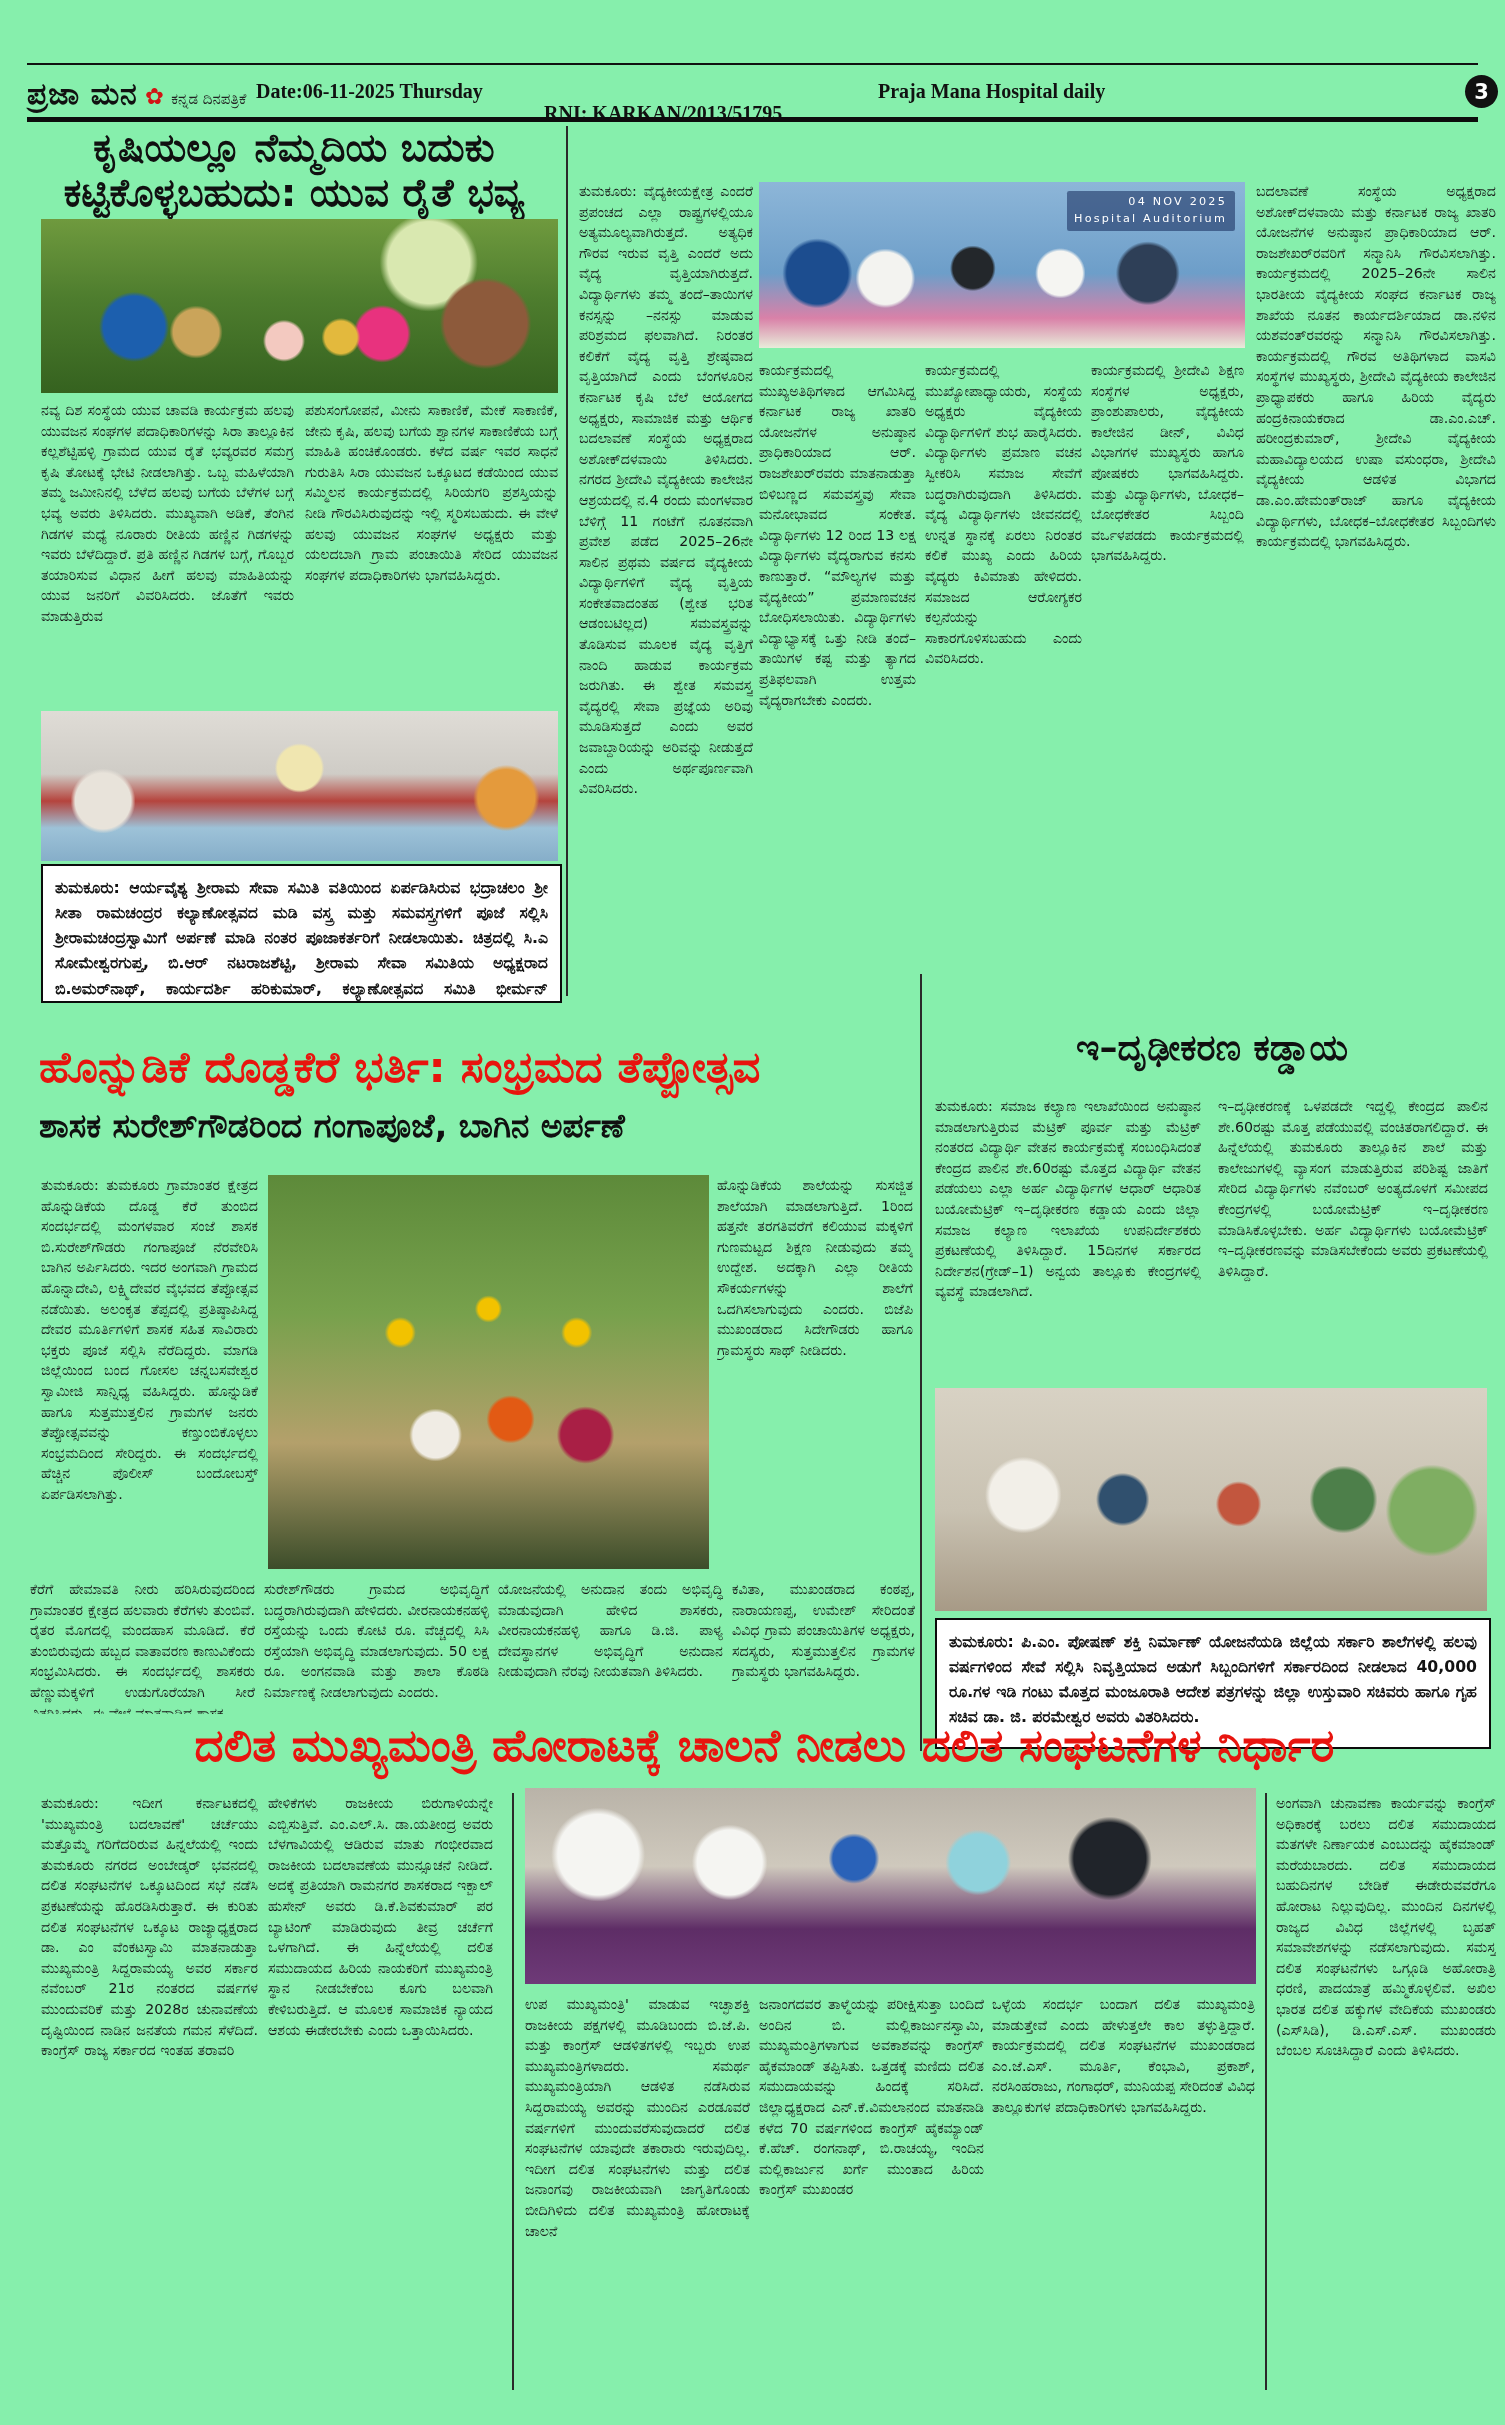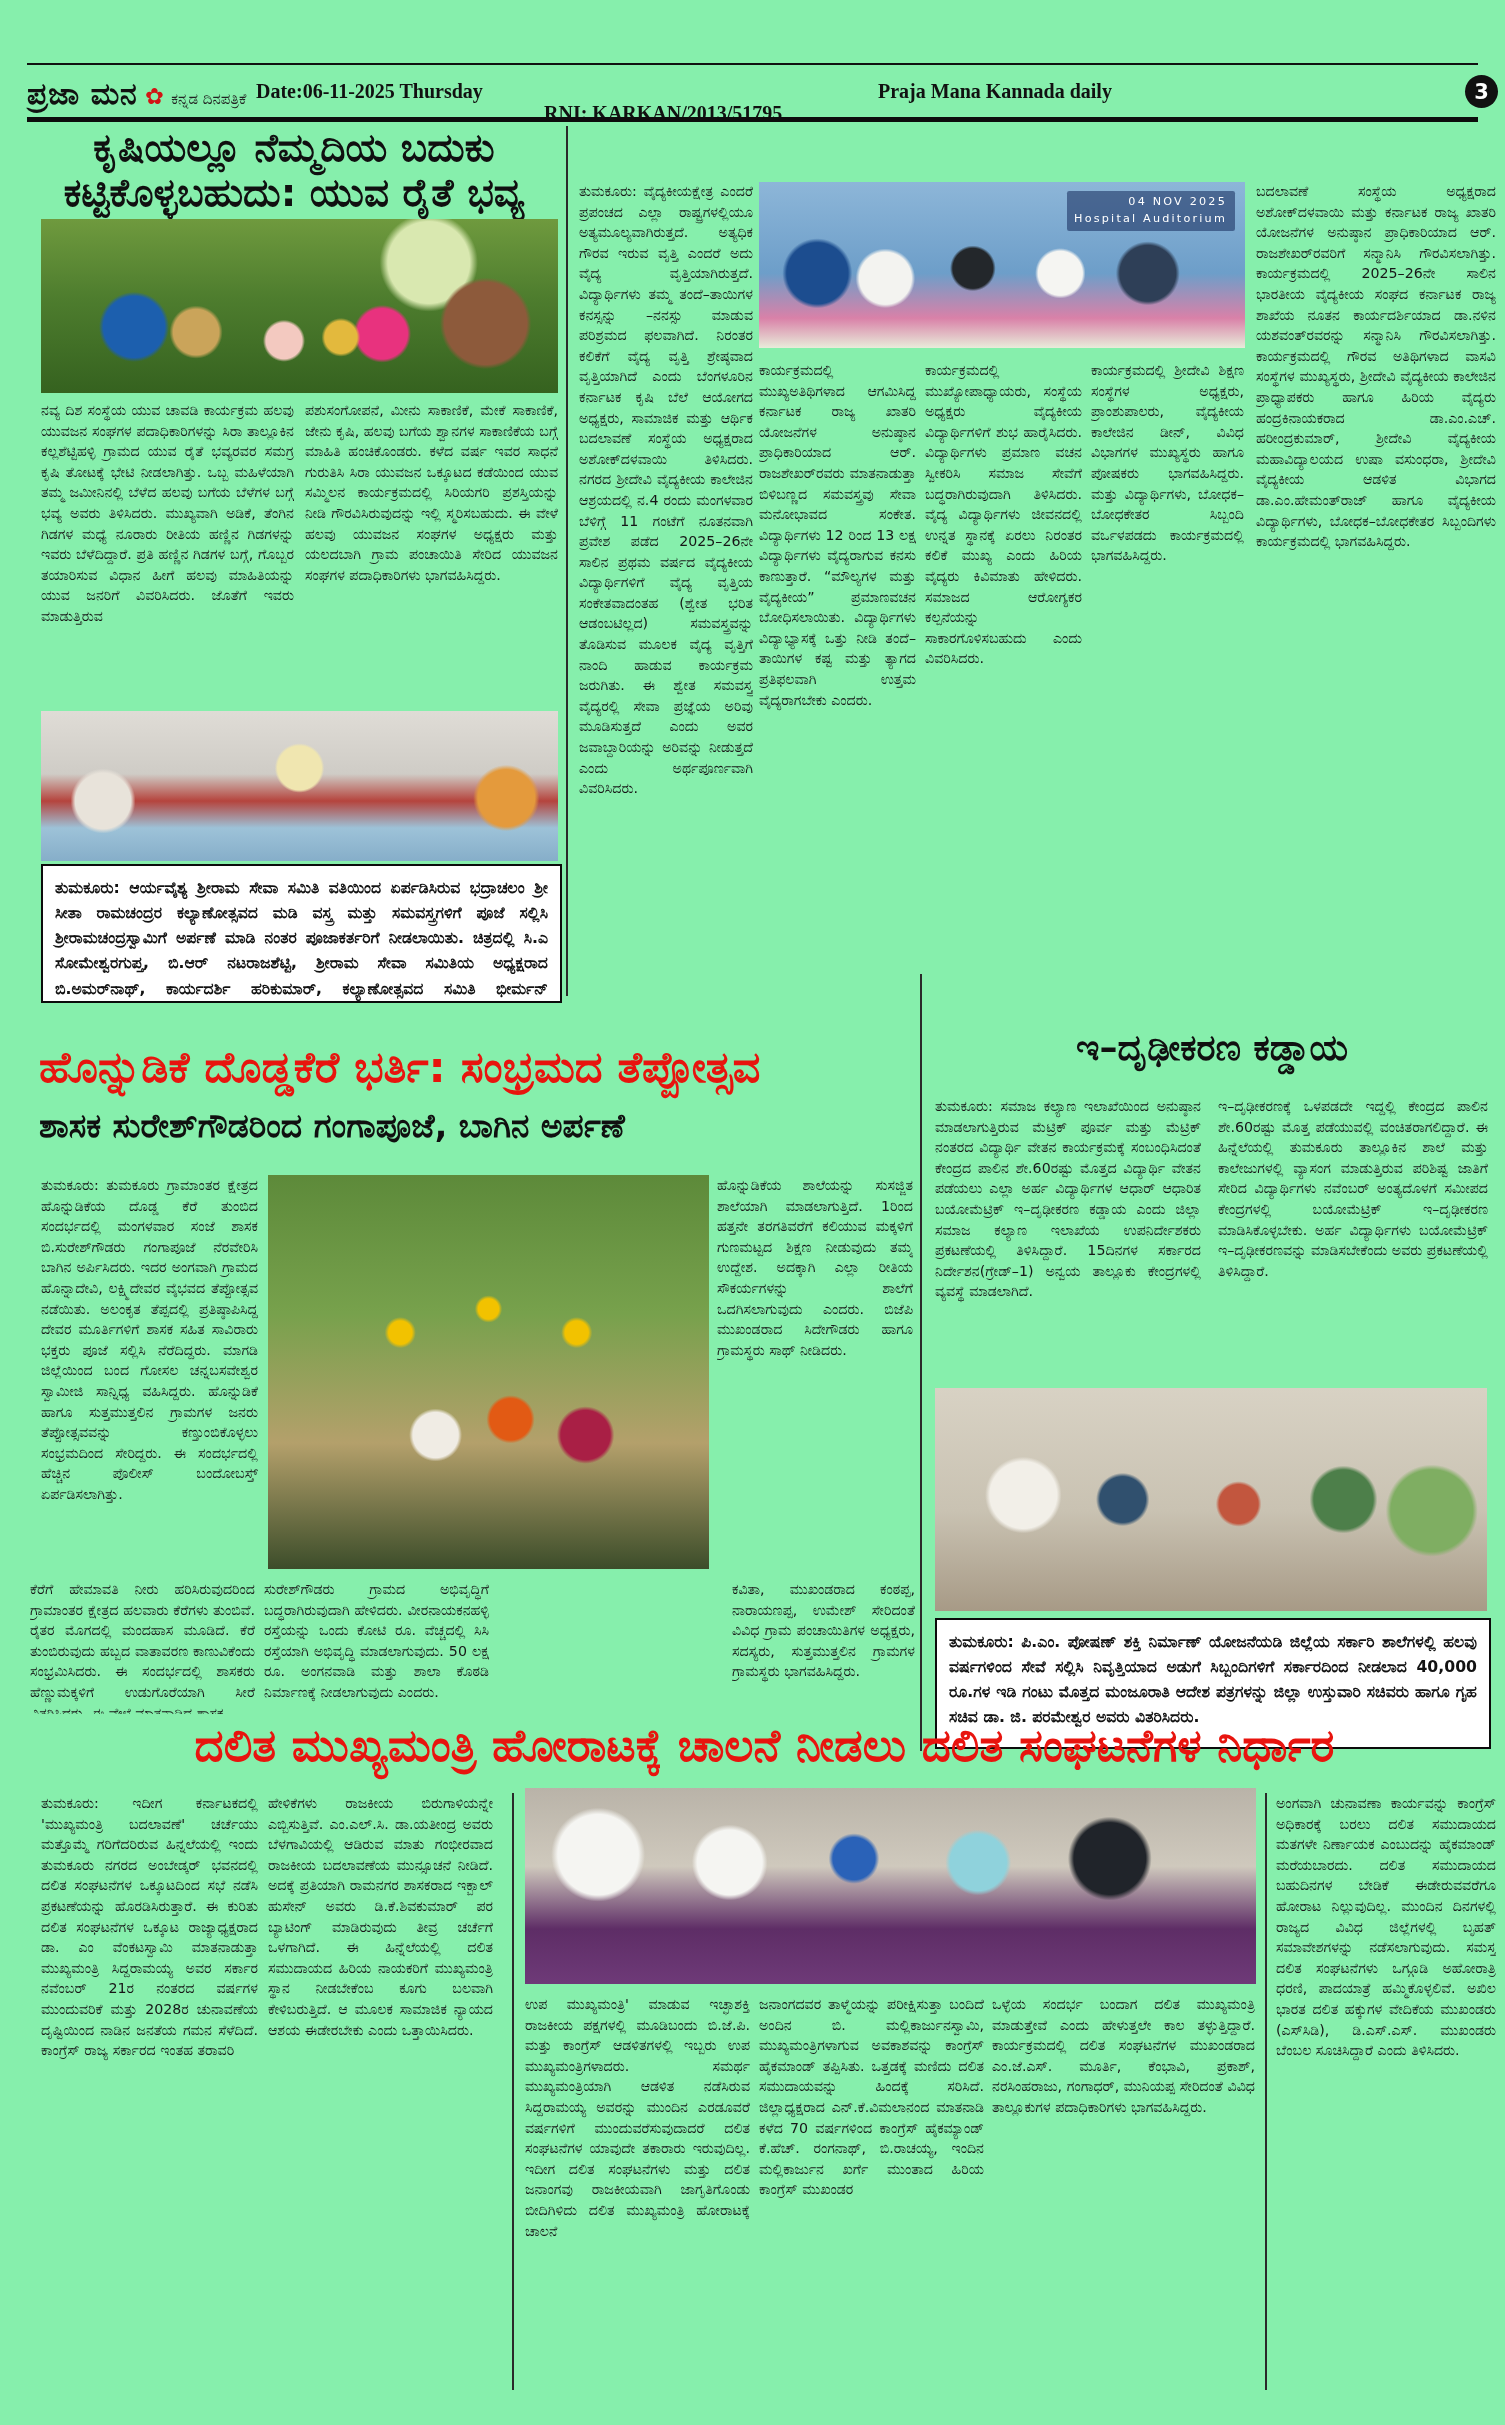--- a/index.html
+++ b/index.html
@@ -84,21 +84,21 @@
 
   <div class="abs top-hairline"></div>
   <div class="abs header-row">
     <div class="logo-wrap">
       <span class="logo-main">ಪ್ರಜಾ ಮನ</span>
       <span class="logo-orn">✿</span>
       <span class="logo-sub">ಕನ್ನಡ ದಿನಪತ್ರಿಕೆ</span>
     </div>
     <div class="hdr-item hdr-date">Date:06-11-2025 Thursday</div>
     <div class="hdr-item hdr-rni">RNI: KARKAN/2013/51795</div>
-    <div class="hdr-item hdr-name">Praja Mana Kannada daily</div>
+    <div class="hdr-item hdr-name">Praja Mana Hospital daily</div>
     <div class="page-badge">3</div>
   </div>
   <div class="abs header-rule"></div>
 
   <div class="abs hl hl-black" style="left:30px;top:126px;width:528px;font-size:39px;">ಕೃಷಿಯಲ್ಲೂ ನೆಮ್ಮದಿಯ ಬದುಕು</div>
   <div class="abs hl hl-black" style="left:30px;top:171px;width:528px;font-size:39px;">ಕಟ್ಟಿಕೊಳ್ಳಬಹುದು: ಯುವ ರೈತೆ ಭವ್ಯ</div>
 
   <div class="photo photo-farm" style="left:41px;top:219px;width:517px;height:174px;"></div>
 
   <div class="abs body-text" style="left:41px;top:400px;width:253px;height:306px;">ನವ್ಯ ದಿಶ ಸಂಸ್ಥೆಯ ಯುವ ಚಾವಡಿ ಕಾರ್ಯಕ್ರಮ ಹಲವು ಯುವಜನ ಸಂಘಗಳ ಪದಾಧಿಕಾರಿಗಳನ್ನು ಸಿರಾ ತಾಲ್ಲೂಕಿನ ಕಲ್ಲಶೆಟ್ಟಿಹಳ್ಳಿ ಗ್ರಾಮದ ಯುವ ರೈತೆ ಭವ್ಯರವರ ಸಮಗ್ರ ಕೃಷಿ ತೋಟಕ್ಕೆ ಭೇಟಿ ನೀಡಲಾಗಿತ್ತು. ಒಬ್ಬ ಮಹಿಳೆಯಾಗಿ ತಮ್ಮ ಜಮೀನಿನಲ್ಲಿ ಬೆಳೆದ ಹಲವು ಬಗೆಯ ಬೆಳೆಗಳ ಬಗ್ಗೆ ಭವ್ಯ ಅವರು ತಿಳಿಸಿದರು. ಮುಖ್ಯವಾಗಿ ಅಡಿಕೆ, ತೆಂಗಿನ ಗಿಡಗಳ ಮಧ್ಯೆ ನೂರಾರು ರೀತಿಯ ಹಣ್ಣಿನ ಗಿಡಗಳನ್ನು ಇವರು ಬೆಳೆದಿದ್ದಾರೆ. ಪ್ರತಿ ಹಣ್ಣಿನ ಗಿಡಗಳ ಬಗ್ಗೆ, ಗೊಬ್ಬರ ತಯಾರಿಸುವ ವಿಧಾನ ಹೀಗೆ ಹಲವು ಮಾಹಿತಿಯನ್ನು ಯುವ ಜನರಿಗೆ ವಿವರಿಸಿದರು. ಜೊತೆಗೆ ಇವರು ಮಾಡುತ್ತಿರುವ</div>
@@ -129,20 +129,21 @@
   <div class="abs hl hl-black" style="left:30px;top:1108px;width:884px;font-size:33px;text-align:left;padding-left:9px;">ಶಾಸಕ ಸುರೇಶ್‌ಗೌಡರಿಂದ ಗಂಗಾಪೂಜೆ, ಬಾಗಿನ ಅರ್ಪಣೆ</div>
 
   <div class="abs body-text" style="left:41px;top:1175px;width:217px;height:396px;">ತುಮಕೂರು: ತುಮಕೂರು ಗ್ರಾಮಾಂತರ ಕ್ಷೇತ್ರದ ಹೊನ್ನುಡಿಕೆಯ ದೊಡ್ಡ ಕೆರೆ ತುಂಬಿದ ಸಂದರ್ಭದಲ್ಲಿ ಮಂಗಳವಾರ ಸಂಜೆ ಶಾಸಕ ಬಿ.ಸುರೇಶ್‌ಗೌಡರು ಗಂಗಾಪೂಜೆ ನೆರವೇರಿಸಿ ಬಾಗಿನ ಅರ್ಪಿಸಿದರು. ಇದರ ಅಂಗವಾಗಿ ಗ್ರಾಮದ ಹೊನ್ನಾದೇವಿ, ಲಕ್ಷ್ಮಿದೇವರ ವೈಭವದ ತೆಪ್ಪೋತ್ಸವ ನಡೆಯಿತು. ಅಲಂಕೃತ ತೆಪ್ಪದಲ್ಲಿ ಪ್ರತಿಷ್ಠಾಪಿಸಿದ್ದ ದೇವರ ಮೂರ್ತಿಗಳಿಗೆ ಶಾಸಕ ಸಹಿತ ಸಾವಿರಾರು ಭಕ್ತರು ಪೂಜೆ ಸಲ್ಲಿಸಿ ನೆರೆದಿದ್ದರು. ಮಾಗಡಿ ಜಿಲ್ಲೆಯಿಂದ ಬಂದ ಗೋಸಲ ಚನ್ನಬಸವೇಶ್ವರ ಸ್ವಾಮೀಜಿ ಸಾನ್ನಿಧ್ಯ ವಹಿಸಿದ್ದರು. ಹೊನ್ನುಡಿಕೆ ಹಾಗೂ ಸುತ್ತಮುತ್ತಲಿನ ಗ್ರಾಮಗಳ ಜನರು ತೆಪ್ಪೋತ್ಸವವನ್ನು ಕಣ್ತುಂಬಿಕೊಳ್ಳಲು ಸಂಭ್ರಮದಿಂದ ಸೇರಿದ್ದರು. ಈ ಸಂದರ್ಭದಲ್ಲಿ ಹೆಚ್ಚಿನ ಪೊಲೀಸ್ ಬಂದೋಬಸ್ತ್ ಏರ್ಪಡಿಸಲಾಗಿತ್ತು.</div>
 
   <div class="photo photo-lake" style="left:268px;top:1175px;width:441px;height:394px;"></div>
 
   <div class="abs body-text" style="left:717px;top:1175px;width:196px;height:396px;">ಹೊನ್ನುಡಿಕೆಯ ಶಾಲೆಯನ್ನು ಸುಸಜ್ಜಿತ ಶಾಲೆಯಾಗಿ ಮಾಡಲಾಗುತ್ತಿದೆ. 1ರಿಂದ ಹತ್ತನೇ ತರಗತಿವರೆಗೆ ಕಲಿಯುವ ಮಕ್ಕಳಿಗೆ ಗುಣಮಟ್ಟದ ಶಿಕ್ಷಣ ನೀಡುವುದು ತಮ್ಮ ಉದ್ದೇಶ. ಅದಕ್ಕಾಗಿ ಎಲ್ಲಾ ರೀತಿಯ ಸೌಕರ್ಯಗಳನ್ನು ಶಾಲೆಗೆ ಒದಗಿಸಲಾಗುವುದು ಎಂದರು. ಬಿಜೆಪಿ ಮುಖಂಡರಾದ ಸಿದೇಗೌಡರು ಹಾಗೂ ಗ್ರಾಮಸ್ಥರು ಸಾಥ್ ನೀಡಿದರು.</div>
 
   <div class="abs body-text" style="left:30px;top:1579px;width:225px;height:135px;">ಕೆರೆಗೆ ಹೇಮಾವತಿ ನೀರು ಹರಿಸಿರುವುದರಿಂದ ಗ್ರಾಮಾಂತರ ಕ್ಷೇತ್ರದ ಹಲವಾರು ಕೆರೆಗಳು ತುಂಬಿವೆ. ರೈತರ ಮೊಗದಲ್ಲಿ ಮಂದಹಾಸ ಮೂಡಿದೆ. ಕೆರೆ ತುಂಬಿರುವುದು ಹಬ್ಬದ ವಾತಾವರಣ ಕಾಣುವಿಕೆಂದು ಸಂಭ್ರಮಿಸಿದರು. ಈ ಸಂದರ್ಭದಲ್ಲಿ ಶಾಸಕರು ಹೆಣ್ಣುಮಕ್ಕಳಿಗೆ ಉಡುಗೊರೆಯಾಗಿ ಸೀರೆ ವಿತರಿಸಿದರು. ಈ ವೇಳೆ ಮಾತನಾಡಿದ ಶಾಸಕ</div>
   <div class="abs body-text" style="left:264px;top:1579px;width:225px;height:135px;">ಸುರೇಶ್‌ಗೌಡರು ಗ್ರಾಮದ ಅಭಿವೃದ್ಧಿಗೆ ಬದ್ಧರಾಗಿರುವುದಾಗಿ ಹೇಳಿದರು. ವೀರನಾಯಕನಹಳ್ಳಿ ರಸ್ತೆಯನ್ನು ಒಂದು ಕೋಟಿ ರೂ. ವೆಚ್ಚದಲ್ಲಿ ಸಿಸಿ ರಸ್ತೆಯಾಗಿ ಅಭಿವೃದ್ಧಿ ಮಾಡಲಾಗುವುದು. 50 ಲಕ್ಷ ರೂ. ಅಂಗನವಾಡಿ ಮತ್ತು ಶಾಲಾ ಕೊಠಡಿ ನಿರ್ಮಾಣಕ್ಕೆ ನೀಡಲಾಗುವುದು ಎಂದರು.</div>
+  <div class="abs body-text" style="left:498px;top:1579px;width:225px;height:135px;">ಯೋಜನೆಯಲ್ಲಿ ಅನುದಾನ ತಂದು ಅಭಿವೃದ್ಧಿ ಮಾಡುವುದಾಗಿ ಹೇಳಿದ ಶಾಸಕರು, ವೀರನಾಯಕನಹಳ್ಳಿ ಹಾಗೂ ಡಿ.ಜಿ. ಪಾಳ್ಯ ದೇವಸ್ಥಾನಗಳ ಅಭಿವೃದ್ಧಿಗೆ ಅನುದಾನ ನೀಡುವುದಾಗಿ ನೆರವು ನೀಯತವಾಗಿ ತಿಳಿಸಿದರು.</div>
   <div class="abs body-text" style="left:732px;top:1579px;width:183px;height:135px;">ಕವಿತಾ, ಮುಖಂಡರಾದ ಕಂಠಪ್ಪ, ನಾರಾಯಣಪ್ಪ, ಉಮೇಶ್ ಸೇರಿದಂತೆ ವಿವಿಧ ಗ್ರಾಮ ಪಂಚಾಯಿತಿಗಳ ಅಧ್ಯಕ್ಷರು, ಸದಸ್ಯರು, ಸುತ್ತಮುತ್ತಲಿನ ಗ್ರಾಮಗಳ ಗ್ರಾಮಸ್ಥರು ಭಾಗವಹಿಸಿದ್ದರು.</div>
 
   <div class="abs vrule" style="left:920px;top:974px;height:777px;"></div>
 
   <div class="abs hl hl-black" style="left:929px;top:1028px;width:566px;font-size:36px;">ಇ–ದೃಢೀಕರಣ ಕಡ್ಡಾಯ</div>
 
   <div class="abs body-text" style="left:935px;top:1096px;width:266px;height:283px;">ತುಮಕೂರು: ಸಮಾಜ ಕಲ್ಯಾಣ ಇಲಾಖೆಯಿಂದ ಅನುಷ್ಠಾನ ಮಾಡಲಾಗುತ್ತಿರುವ ಮೆಟ್ರಿಕ್ ಪೂರ್ವ ಮತ್ತು ಮೆಟ್ರಿಕ್ ನಂತರದ ವಿದ್ಯಾರ್ಥಿ ವೇತನ ಕಾರ್ಯಕ್ರಮಕ್ಕೆ ಸಂಬಂಧಿಸಿದಂತೆ ಕೇಂದ್ರದ ಪಾಲಿನ ಶೇ.60ರಷ್ಟು ಮೊತ್ತದ ವಿದ್ಯಾರ್ಥಿ ವೇತನ ಪಡೆಯಲು ಎಲ್ಲಾ ಅರ್ಹ ವಿದ್ಯಾರ್ಥಿಗಳ ಆಧಾರ್ ಆಧಾರಿತ ಬಯೋಮೆಟ್ರಿಕ್ ಇ–ದೃಢೀಕರಣ ಕಡ್ಡಾಯ ಎಂದು ಜಿಲ್ಲಾ ಸಮಾಜ ಕಲ್ಯಾಣ ಇಲಾಖೆಯ ಉಪನಿರ್ದೇಶಕರು ಪ್ರಕಟಣೆಯಲ್ಲಿ ತಿಳಿಸಿದ್ದಾರೆ. 15ದಿನಗಳ ಸರ್ಕಾರದ ನಿರ್ದೇಶನ(ಗ್ರೇಡ್–1) ಅನ್ವಯ ತಾಲ್ಲೂಕು ಕೇಂದ್ರಗಳಲ್ಲಿ ವ್ಯವಸ್ಥೆ ಮಾಡಲಾಗಿದೆ.</div>
   <div class="abs body-text" style="left:1218px;top:1096px;width:270px;height:283px;">ಇ–ದೃಢೀಕರಣಕ್ಕೆ ಒಳಪಡದೇ ಇದ್ದಲ್ಲಿ ಕೇಂದ್ರದ ಪಾಲಿನ ಶೇ.60ರಷ್ಟು ಮೊತ್ತ ಪಡೆಯುವಲ್ಲಿ ವಂಚಿತರಾಗಲಿದ್ದಾರೆ. ಈ ಹಿನ್ನೆಲೆಯಲ್ಲಿ ತುಮಕೂರು ತಾಲ್ಲೂಕಿನ ಶಾಲೆ ಮತ್ತು ಕಾಲೇಜುಗಳಲ್ಲಿ ವ್ಯಾಸಂಗ ಮಾಡುತ್ತಿರುವ ಪರಿಶಿಷ್ಟ ಜಾತಿಗೆ ಸೇರಿದ ವಿದ್ಯಾರ್ಥಿಗಳು ನವೆಂಬರ್ ಅಂತ್ಯದೊಳಗೆ ಸಮೀಪದ ಕೇಂದ್ರಗಳಲ್ಲಿ ಬಯೋಮೆಟ್ರಿಕ್ ಇ–ದೃಢೀಕರಣ ಮಾಡಿಸಿಕೊಳ್ಳಬೇಕು. ಅರ್ಹ ವಿದ್ಯಾರ್ಥಿಗಳು ಬಯೋಮೆಟ್ರಿಕ್ ಇ–ದೃಢೀಕರಣವನ್ನು ಮಾಡಿಸಬೇಕೆಂದು ಅವರು ಪ್ರಕಟಣೆಯಲ್ಲಿ ತಿಳಿಸಿದ್ದಾರೆ.</div>
 
   <div class="photo photo-cert" style="left:935px;top:1388px;width:552px;height:223px;"></div>

